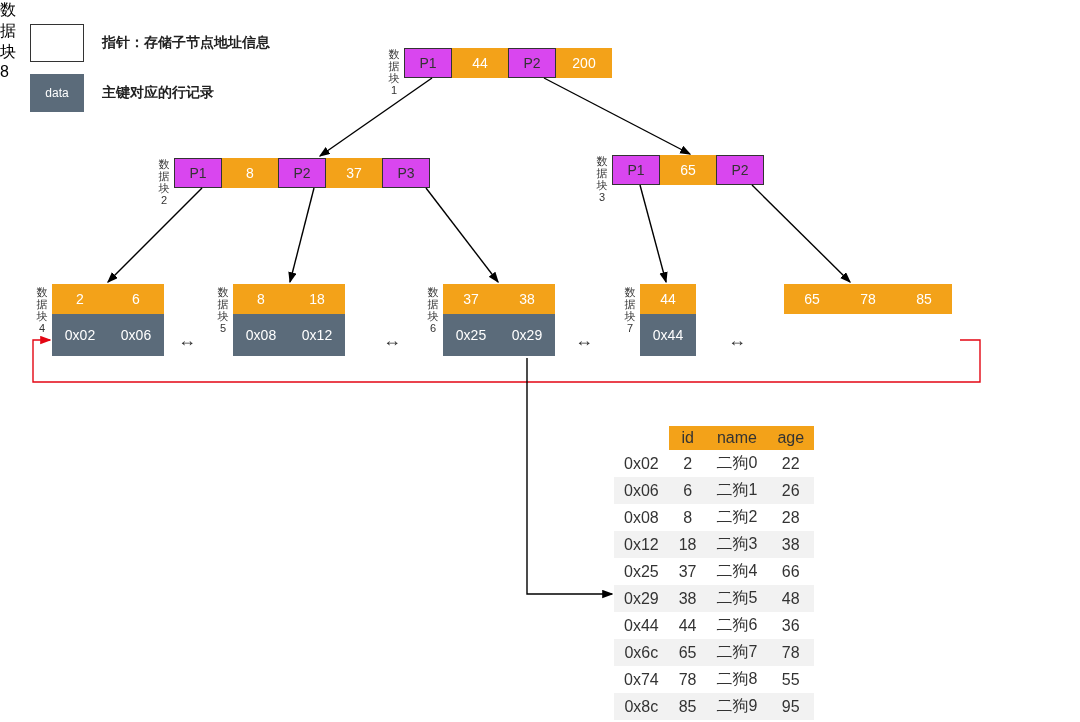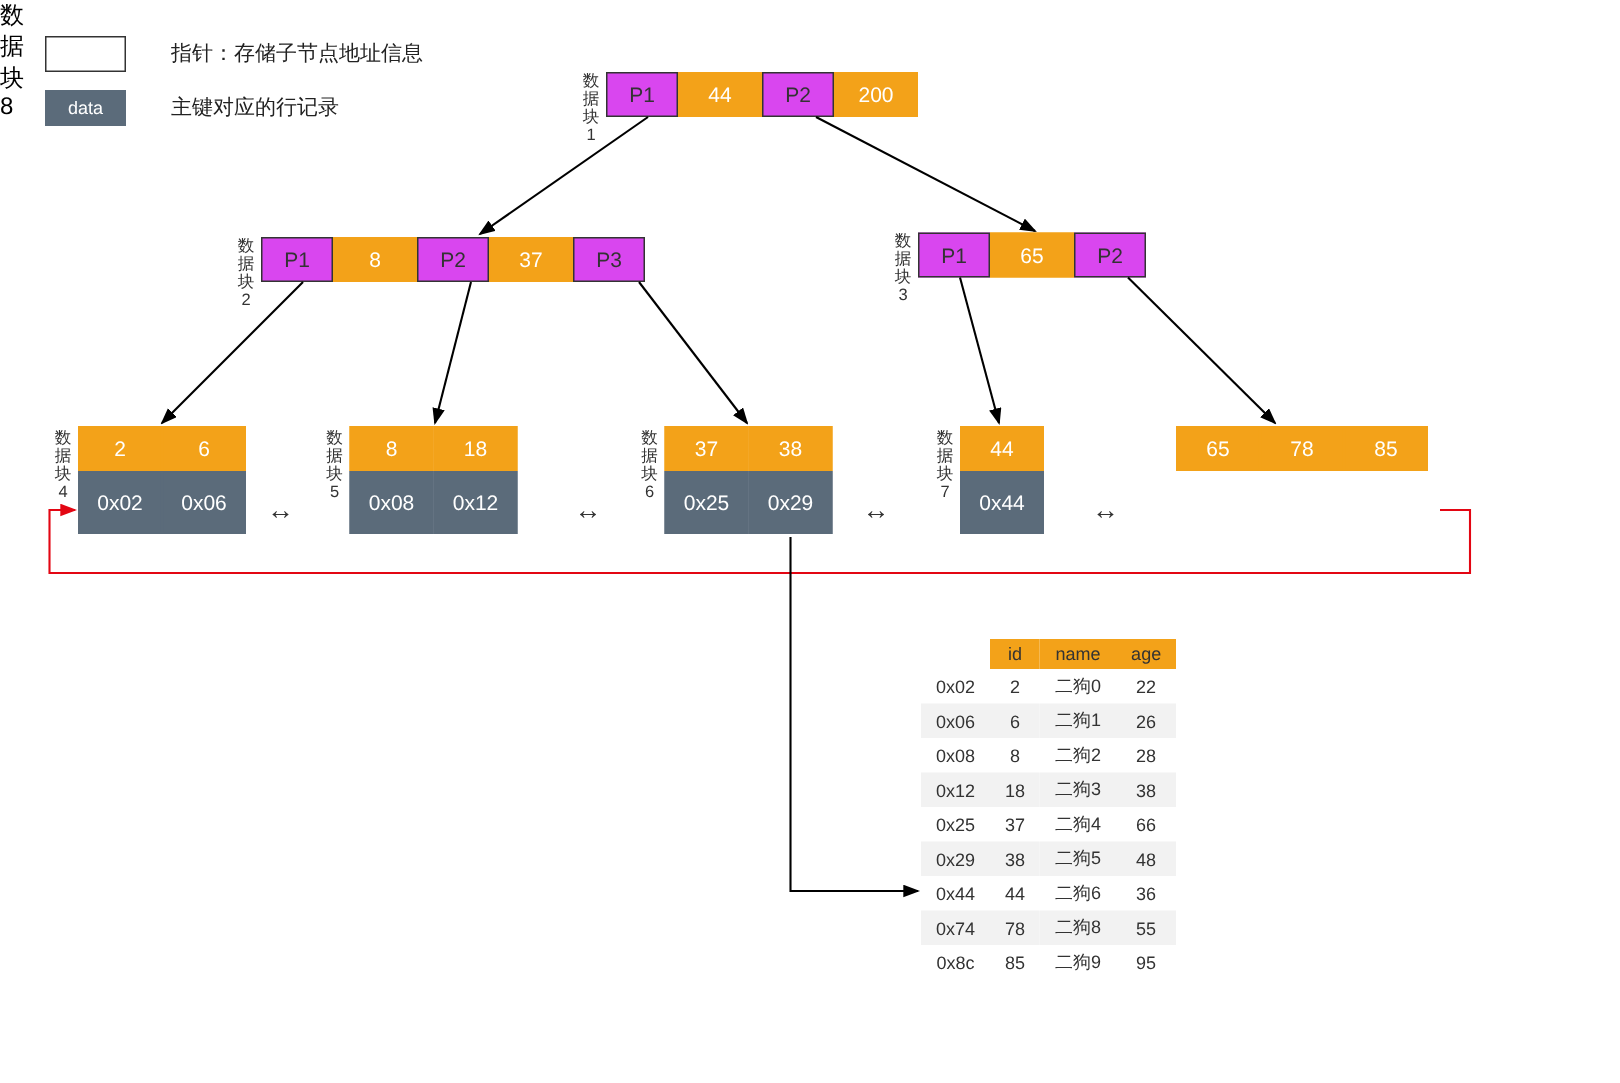--- a/index.html
+++ b/index.html
@@ -2,42 +2,42 @@
 <html><head>
 <meta charset="utf-8">
 <style>
 html,body{margin:0;padding:0;font-family:Arial,"Microsoft YaHei",sans-serif;background:#fff}
 .canvas{position:relative;width:1080px;height:722px}
 svg.overlay{position:absolute;top:0;left:0;pointer-events:none}
 
 
 .legend{position:absolute;top:24px;left:30px}
 .legend-row{display:flex;align-items:center;margin-bottom:12px}
-.legend-swatch{width:54px;height:24px;margin-right:30px;box-sizing:border-box}
+.legend-swatch{width:54px;height:38px;margin-right:18px;box-sizing:border-box}
 .swatch-pointer{background:#fff;border:1px solid #333}
 .swatch-key{background:#f3a219}
 .swatch-data{background:#5b6b7a;color:#fff;display:flex;align-items:center;justify-content:center;font-size:12px}
-.legend-text{font-size:14px;font-weight:normal;color:#222}
+.legend-text{font-size:14px;font-weight:bold;color:#222}
 
 
 .node{position:absolute;display:flex}
 .cell{height:30px;display:flex;align-items:center;justify-content:center;font-size:14px;box-sizing:border-box}
 .ptr{width:48px;background:#d946ef;border:1px solid #333;color:#333}
 .key{width:56px;background:#f3a219;color:#fff;border:1px solid #f3a219}
 .dat{width:56px;height:42px;background:#5b6b7a;color:#fff;border:1px solid #5b6b7a}
 
 
 .vlabel{position:absolute;font-size:11px;color:#333;line-height:12px;text-align:center;width:12px}
 
 
 .dbl{position:absolute;font-size:18px;color:#333}
 
 
 .tbl{position:absolute;border-collapse:collapse}
-.tbl td,.tbl th{padding:3px 10px;font-size:12px;text-align:center;color:#333}
+.tbl td,.tbl th{padding:3px 10px;font-size:16px;text-align:center;color:#333}
 .tbl th{background:#f3a219;color:#333;font-weight:normal}
 .tbl tr:nth-child(even) td{background:#f2f2f2}
 .addr{text-align:right;padding-right:8px}
 </style>
 </head>
 <body>
 <div class="canvas">
 
 <div class="legend">
   <div class="legend-row">
@@ -179,20 +179,26 @@
           <td class="addr">0x29</td>
           <td>38</td>
           <td>二狗5</td>
           <td>48</td>
         </tr>
         <tr>
           <td class="addr">0x44</td>
           <td>44</td>
           <td>二狗6</td>
           <td>36</td>
+        </tr>
+        <tr>
+          <td class="addr">0x6c</td>
+          <td>65</td>
+          <td>二狗7</td>
+          <td>78</td>
         </tr>
         <tr>
           <td class="addr">0x74</td>
           <td>78</td>
           <td>二狗8</td>
           <td>55</td>
         </tr>
         <tr>
           <td class="addr">0x8c</td>
           <td>85</td>

